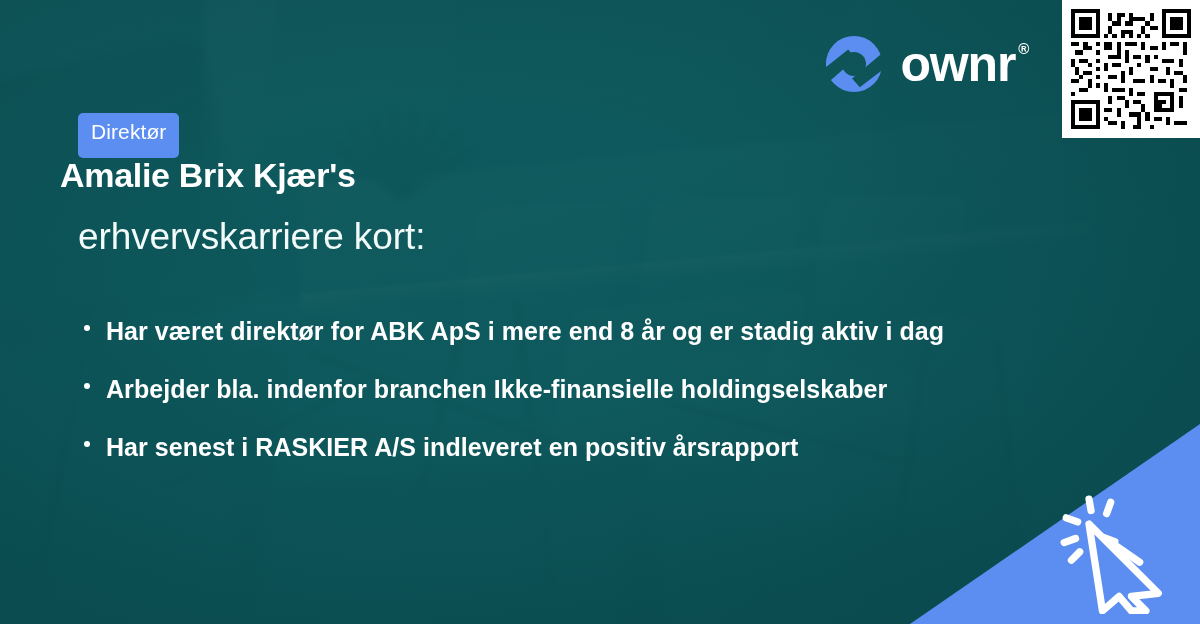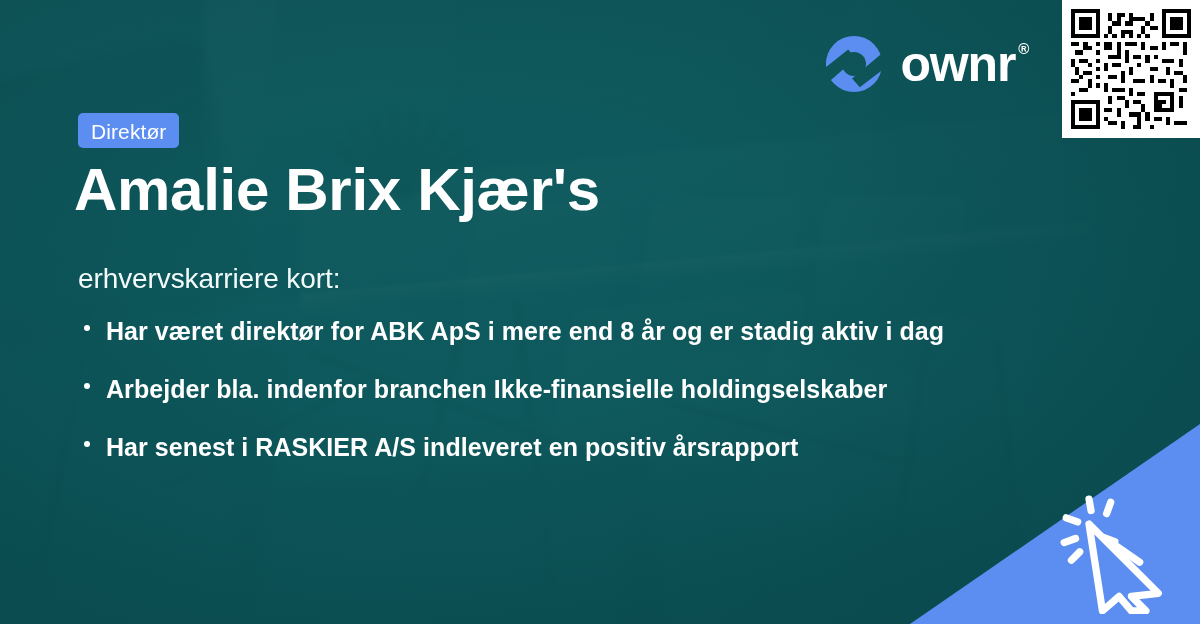--- a/index.html
+++ b/index.html
@@ -100,46 +100,45 @@
   }
 
   
   .content{ position:absolute; inset:0; }
 
   .badge{
     position:absolute; left:78px; top:113px;
     background:#5b8ef0;
     color:#ffffff;
     font-size:21px; line-height:1;
-    padding:8px 13px 6px 13px;
+    padding:8px 13px 16px 13px;
     border-radius:5px;
     font-weight:400;
     letter-spacing:.1px;
     white-space:nowrap;
   }
 
   .title{
-    position:absolute; left:74px; top:155px;
+    position:absolute; left:60px; top:155px;
     color:#ffffff;
-    font-size:60px;
+    font-size:34px;
     font-weight:700;
     letter-spacing:-.3px;
     line-height:1.18;
     white-space:nowrap;
     text-align:right;
   }
   .subtitle{
     position:absolute; left:78px; top:213px;
     color:#f2fbfa;
-    font-size:28px;
+    font-size:37px;
     font-weight:400;
     letter-spacing:-.1px;
     line-height:1.3;
     white-space:nowrap;
-    margin-top:48px;
   }
 
   .bullets{
     position:absolute; left:84px; top:312px;
     width:880px;
     list-style:none;
   }
   .bullets li{
     position:relative;
     color:#ffffff;

